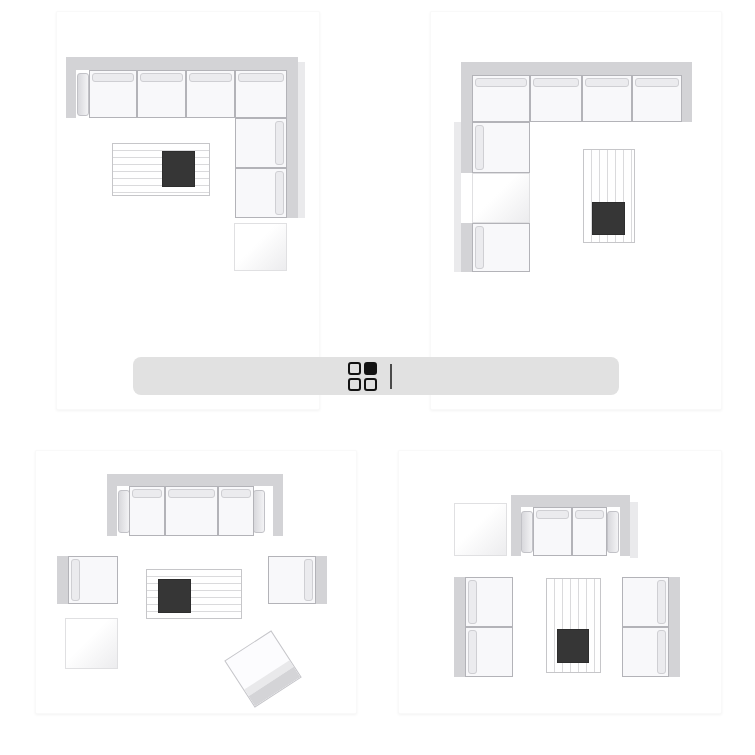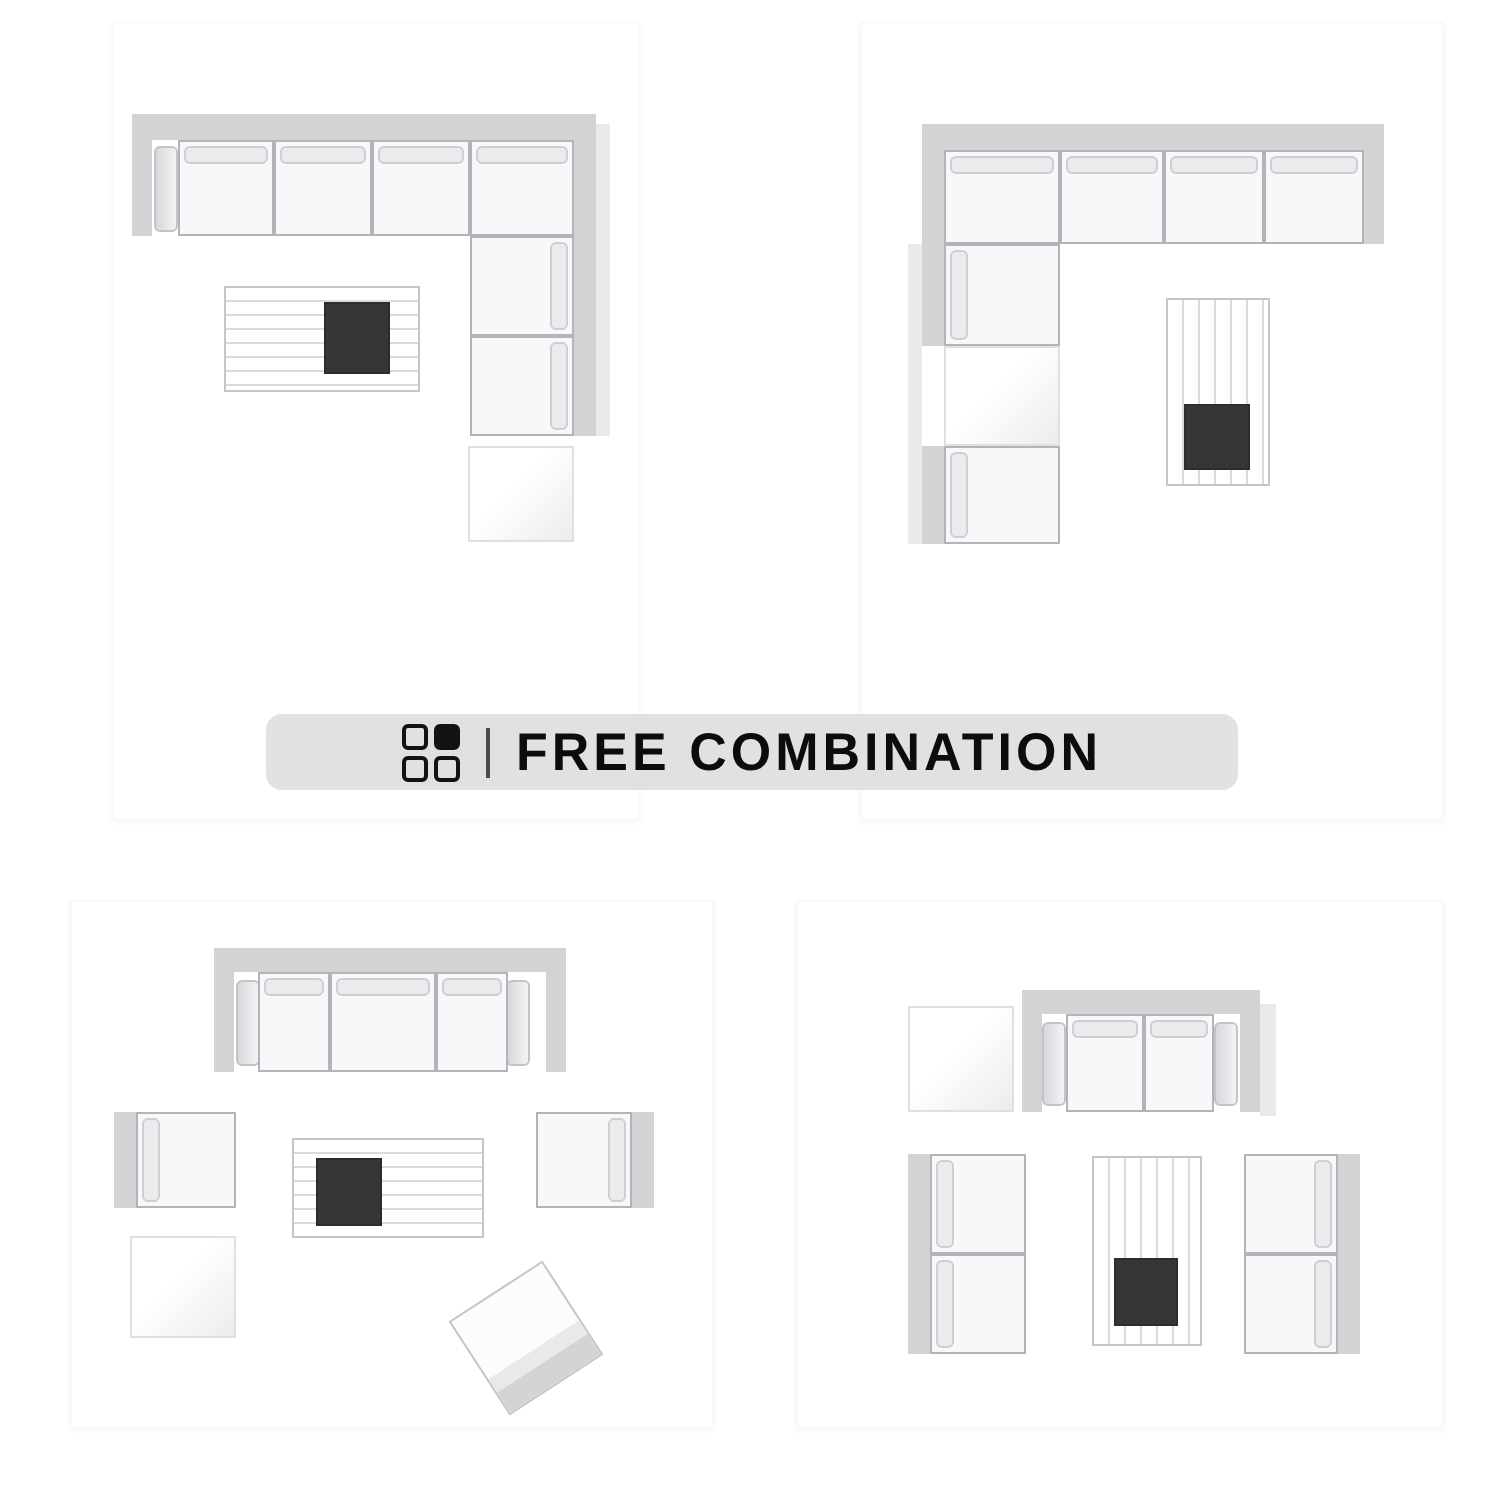--- a/index.html
+++ b/index.html
@@ -128,16 +128,15 @@
     </div>
 
   <div class="banner" title="FREE COMBINATION">
     <span class="grid-icon">
       <span class="cell"></span>
       <span class="cell filled"></span>
       <span class="cell"></span>
       <span class="cell"></span>
     </span>
     <span class="banner-divider"></span>
-    <span class="banner-label">FREE COMBINATION</span>
   </div>
 
 </div>
 
 </body></html>

